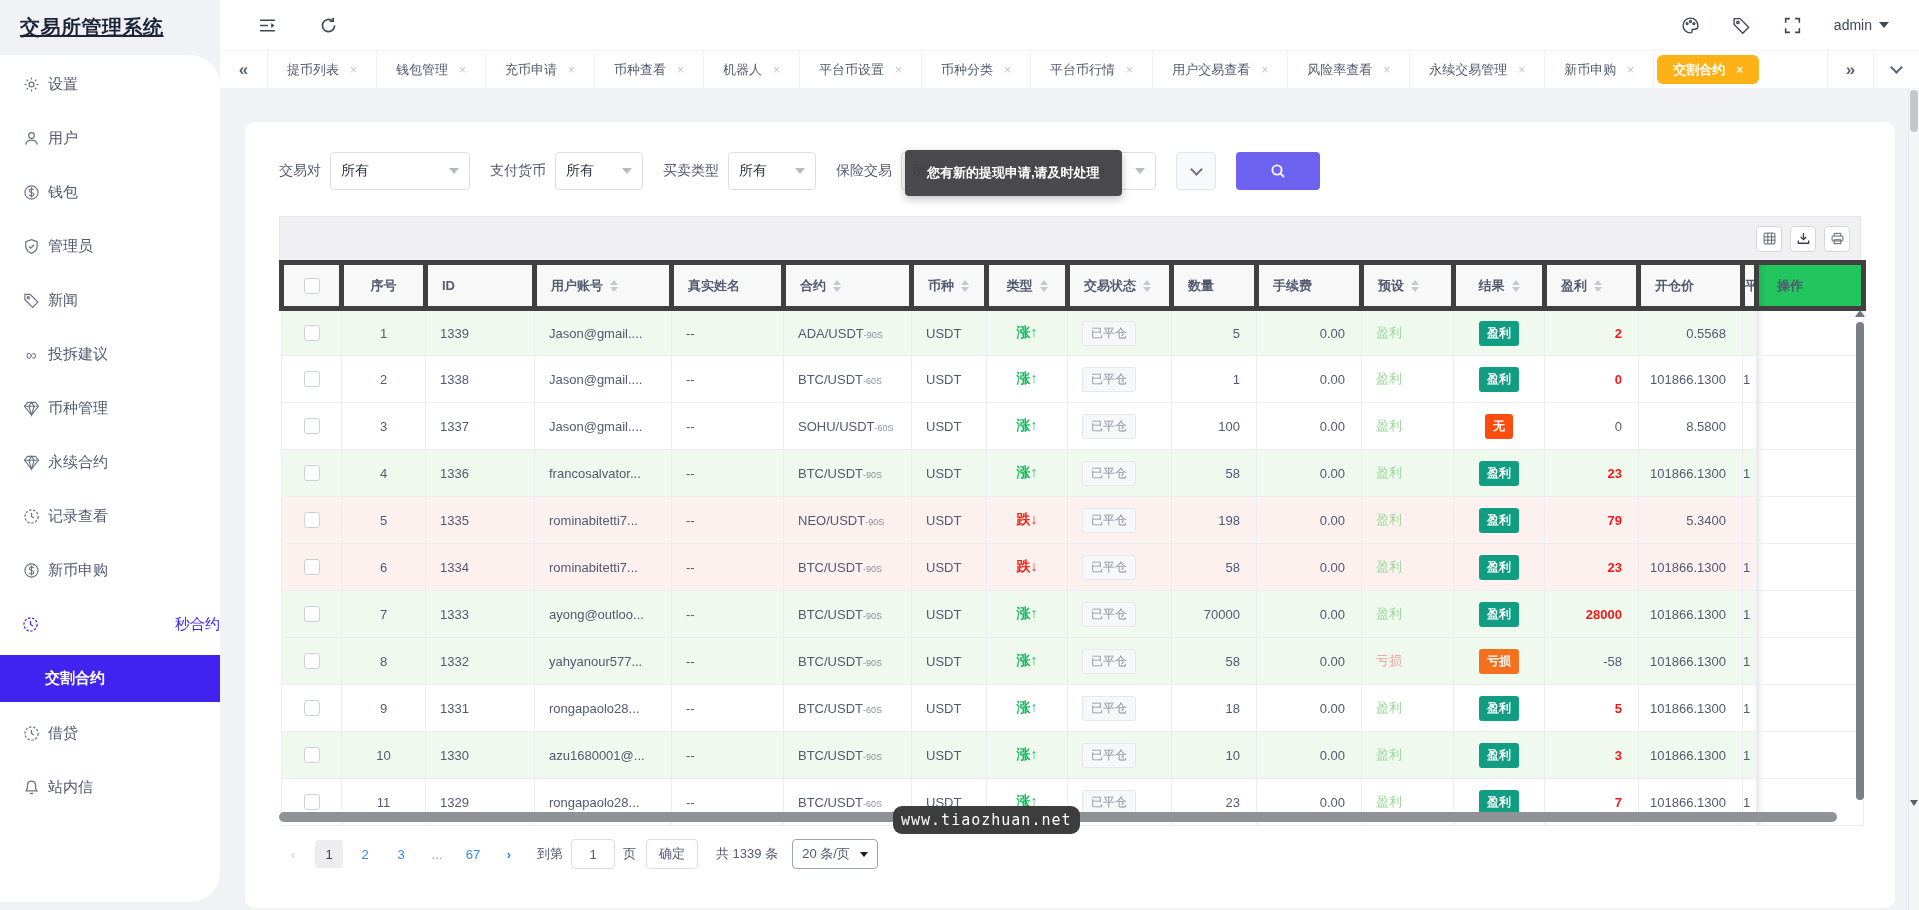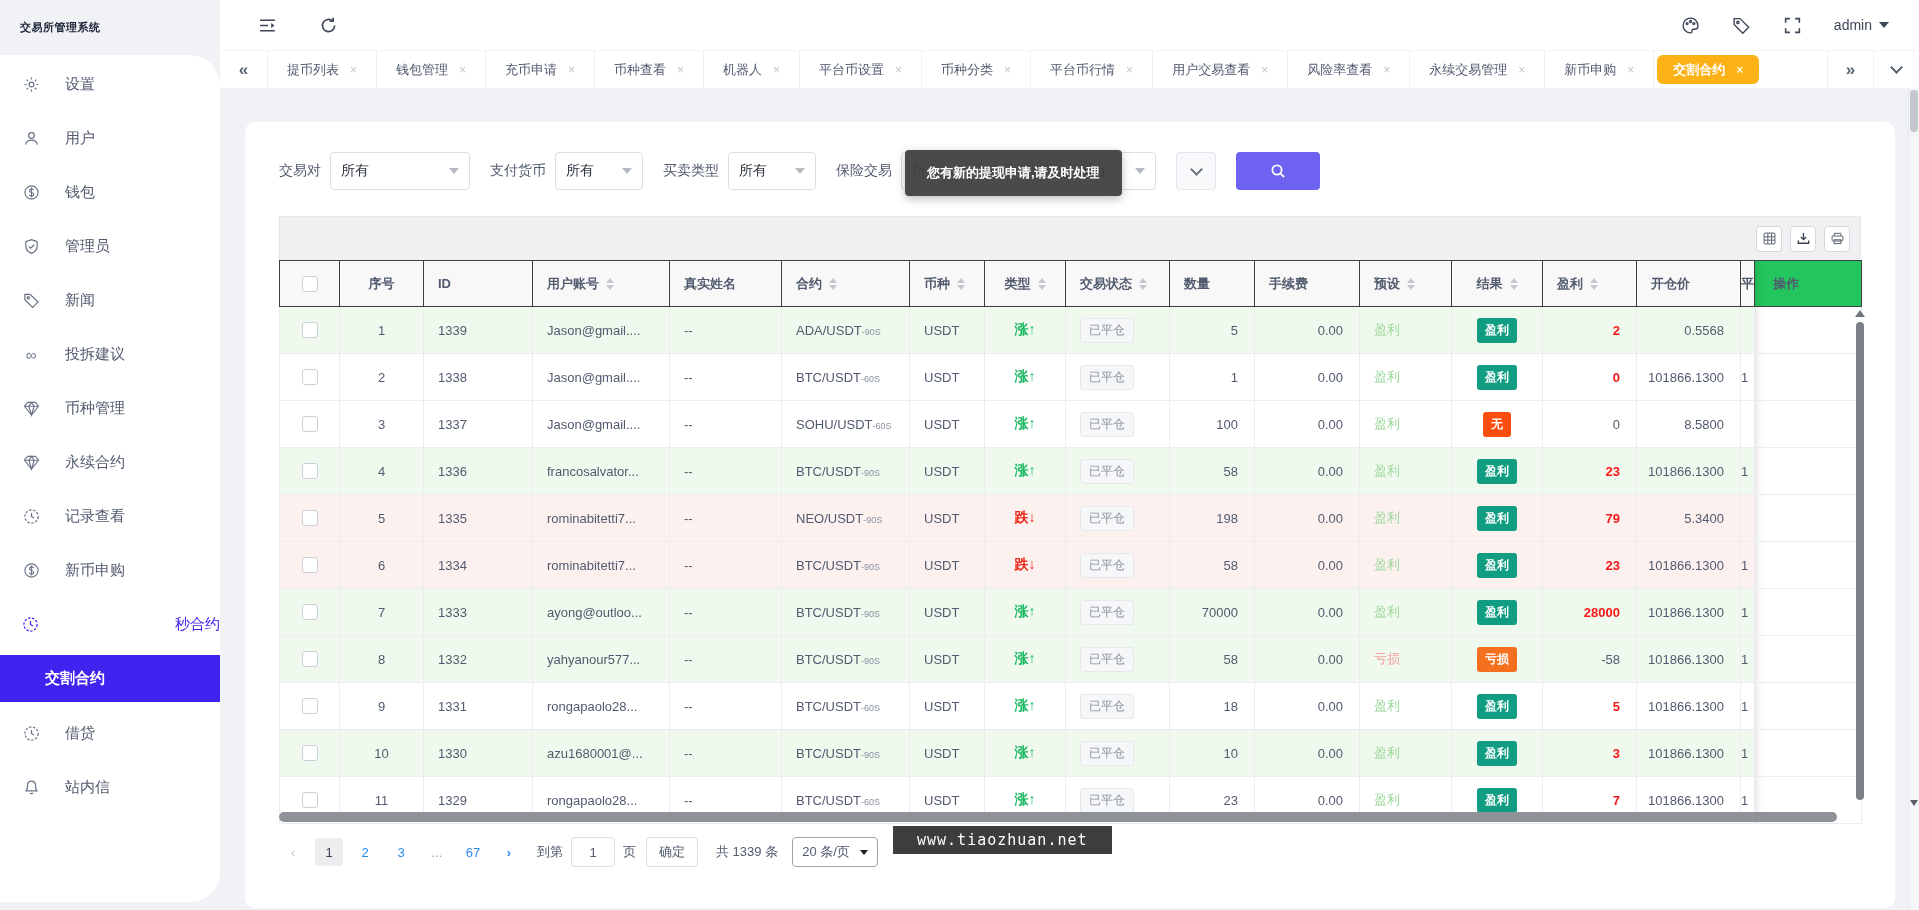--- a/index.html
+++ b/index.html
@@ -2,23 +2,23 @@
 <html style="--accent: #4123f0; --tabActive: #fcb116; --up: #1cb963; --down: #ed2a1c; --profitRed: #f51818; --win: #109d82; --none: #fb4e0e; --loss: #f5701e; --blue: #2d8cf0; --searchBtn: #6e63f1;"><head>
 <meta charset="utf-8">
 <style>
   * { box-sizing: border-box; margin: 0; padding: 0; }
   html,body { width:1919px; height:910px; overflow:hidden; }
   body { font-family:"Liberation Sans","DejaVu Sans",sans-serif; background:#f0f2f5; color:#515a6e; }
   .page { display:flex; width:100%; height:100%; }
 
   
   .sidebar { width:220px; flex:none; position:relative; }
-  .logo { height:55px; display:flex; align-items:center; padding-left:20px; font-size:11px; font-weight:bold; color:#1c2438; letter-spacing:.5px;}
+  .logo { height:55px; display:flex; align-items:center; padding-left:20px; font-size:20px; font-weight:bold; color:#1c2438; letter-spacing:.5px;text-decoration:underline;}
   .menu { position:absolute; top:55px; left:0; right:0; bottom:8px; background:#fff; border-radius:0 30px 30px 0; padding-top:2px; overflow:hidden;}
-  .menu-item { height:54px; display:flex; align-items:center; padding-left:22px; gap:25px; font-size:15px; color:#515a6e; cursor:pointer; }
+  .menu-item { height:54px; display:flex; align-items:center; padding-left:22px; gap:8px; font-size:15px; color:#515a6e; cursor:pointer; }
   .menu-item .mi { width:18px; height:18px; display:flex; align-items:center; justify-content:center; color:#6a7386; font-size:15px;}
   .menu-item .mi svg { width:17px; height:17px; }
   .menu-item.hl, .menu-item.hl .mi { color:var(--accent);justify-content:space-between; }
   .menu-sub { height:47px; margin:4px 0; display:flex; align-items:center; padding-left:45px; background:var(--accent); color:#fff; font-size:15px; font-weight:bold; cursor:pointer;}
 
   
   .main { flex:1; display:flex; flex-direction:column; min-width:0; }
   .topbar { height:50px; background:#fff; display:flex; align-items:center; padding:0 30px 0 38px; }
   .tb-left { display:flex; gap:42px; align-items:center;}
   .tb-ic { width:19px; height:19px; color:#3d4757; cursor:pointer; display:flex;}
@@ -55,21 +55,21 @@
   .toast { position:absolute; left:660px; top:28px; height:46px; display:flex; align-items:center; background:rgba(64,64,66,.95); color:#fff; font-size:13px; padding:13px 22px; border-radius:4px; z-index:7; box-shadow:0 3px 10px rgba(0,0,0,.25); white-space:nowrap; font-weight:bold;}
 
   
   .tbl-toolbar { margin:0 34px; height:44px; background:#f0f0f2; border:1px solid #e4e6ea; border-bottom:none; display:flex; align-items:center; justify-content:flex-end; gap:8px; padding-right:10px;}
   .tbtn { width:26px; height:26px; border:1px solid #d4d7dd; background:#fff; border-radius:4px; display:flex; align-items:center; justify-content:center; color:#5c6470; cursor:pointer;}
   .tbtn svg{width:15px;height:15px;}
   .tbtn.dark{ color:#394150; }
 
   
   table { border-collapse:collapse; table-layout:fixed; width:1582px; margin:0 34px; font-size:13px; }
-  th { height:46px; background:#f8f8f9; border:1px solid #404040; color:#515a6e; font-weight:bold; text-align:left; padding-left:14px; overflow:hidden; white-space:nowrap; font-size:13px;}
+  th { height:46px; background:#f8f8f9; border:5px solid #404040; color:#515a6e; font-weight:bold; text-align:left; padding-left:14px; overflow:hidden; white-space:nowrap; font-size:13px;}
   td { height:47px; border:1px solid #ebedf0; padding-left:14px; overflow:hidden; white-space:nowrap; color:#515a6e;}
   th.c, td.c { text-align:center; padding-left:0; }
   td.r { text-align:right; padding-left:0; padding-right:16px; }
   th.clipcol, td.clipcol { padding:0; }
   td.opcol, th.opcol { background:#fff; box-shadow:inset 9px 0 9px -9px rgba(0,0,0,.18); padding-left:18px;}
   th.opcol { background:#22c55e;margin-left:18px; }
   tr.bg-green td { background:#f0f9ee; } tr.bg-red td { background:#fdf1f0; } tr.bg-white td { background:#fff; }
   tr.bg-green td.opcol, tr.bg-red td.opcol, tr.bg-white td.opcol { background:#fff; }
   tr.sum td { background:#f7f7f8; height:48px; }
   tr.sum td.opcol { background:#f7f7f8; }
@@ -81,21 +81,21 @@
   .type.up { color:var(--up); } .type.down { color:var(--down); }
   .chip { display:inline-block; padding:3px 8px; background:#f6f7f8; border:1px solid #e6e8eb; border-radius:3px; font-size:12px; color:#8b919c;}
   .badge { display:inline-block; padding:4px 8px; border-radius:3px; font-size:12px; color:#fff; font-weight:bold;}
   .badge.win{background:var(--win);} .badge.none{background:var(--none);} .badge.loss{background:var(--loss);}
   .preset.win{color:#9bd89b;} .preset.loss{color:#f2a0a0;}
   .profit.red{color:var(--profitRed);font-weight:bold;} .profit.dark{color:#515a6e;}
   .per{font-size:9px;color:#87909e;}
 
   
   .hscroll { position:absolute; left:34px; right:58px; top:690px; height:10px; background:#8f9296; border-radius:5px; z-index:5; cursor:pointer;}
-  .wm { position:absolute; left:648px; top:704px; background:#3d3d3d; color:#fff; font-family:"DejaVu Sans Mono",monospace; font-size:15px; padding:5px 24px; z-index:6; letter-spacing:1px;}
+  .wm { position:absolute; left:648px; top:684px; background:#3d3d3d; color:#fff; font-family:"DejaVu Sans Mono",monospace; font-size:15px; padding:5px 8px; z-index:6; letter-spacing:1px;border-radius:9px;}
   .vscroll { position:absolute; right:30px; top:188px; width:10px; height:514px; z-index:4;}
   .vs-up { width:0; height:0; border-left:5px solid transparent; border-right:5px solid transparent; border-bottom:7px solid #6f737a; margin:0 auto;}
   .vs-thumb { width:8px; margin:5px auto 0; height:478px; background:#7b7f86; border-radius:4px; cursor:pointer;}
   .pscroll { position:fixed; right:0; top:88px; bottom:0; width:11px; background:#f4f5f7; border-left:1px solid #e8e9ec; z-index:9;}
   .ps-thumb { position:absolute; top:2px; left:1px; width:8px; height:42px; background:#c4c7cc; border-radius:4px; cursor:pointer;}
   .ps-down { position:absolute; left:1px; top:712px; width:0; height:0; border-left:4px solid transparent; border-right:4px solid transparent; border-top:6px solid #5a5e66;}
 
   
   .pager { display:flex; align-items:center; margin:13px 0 0 34px; font-size:13px; color:#515a6e; gap:8px;}
   .pg { min-width:28px; height:28px; display:flex; align-items:center; justify-content:center; border-radius:4px; cursor:pointer; padding:0 4px;}

